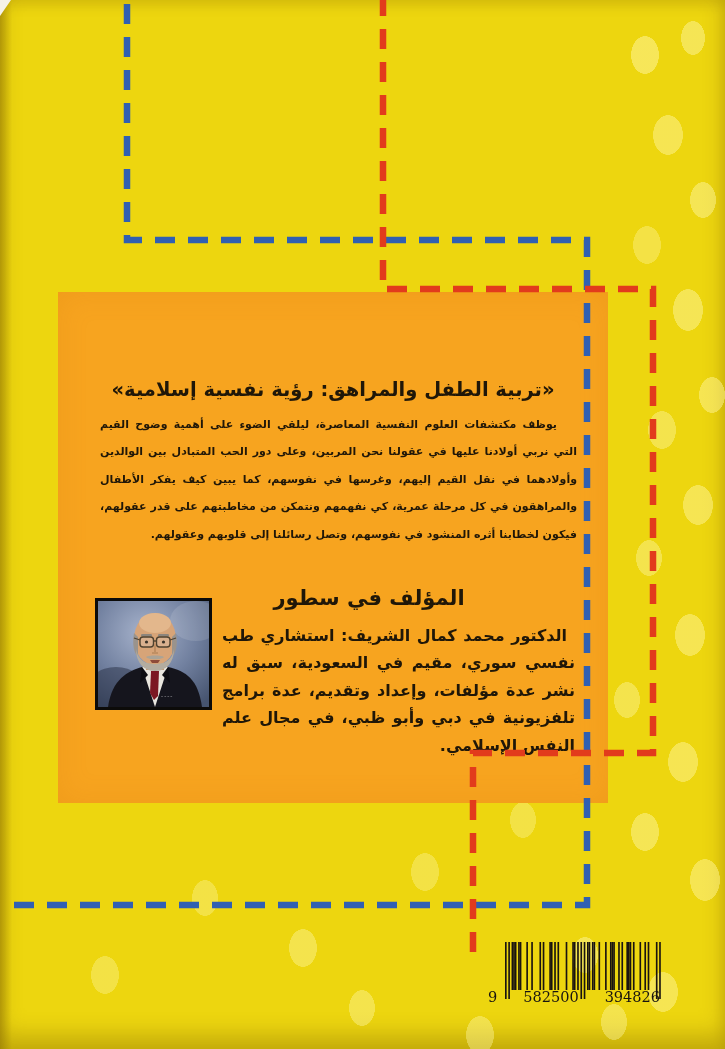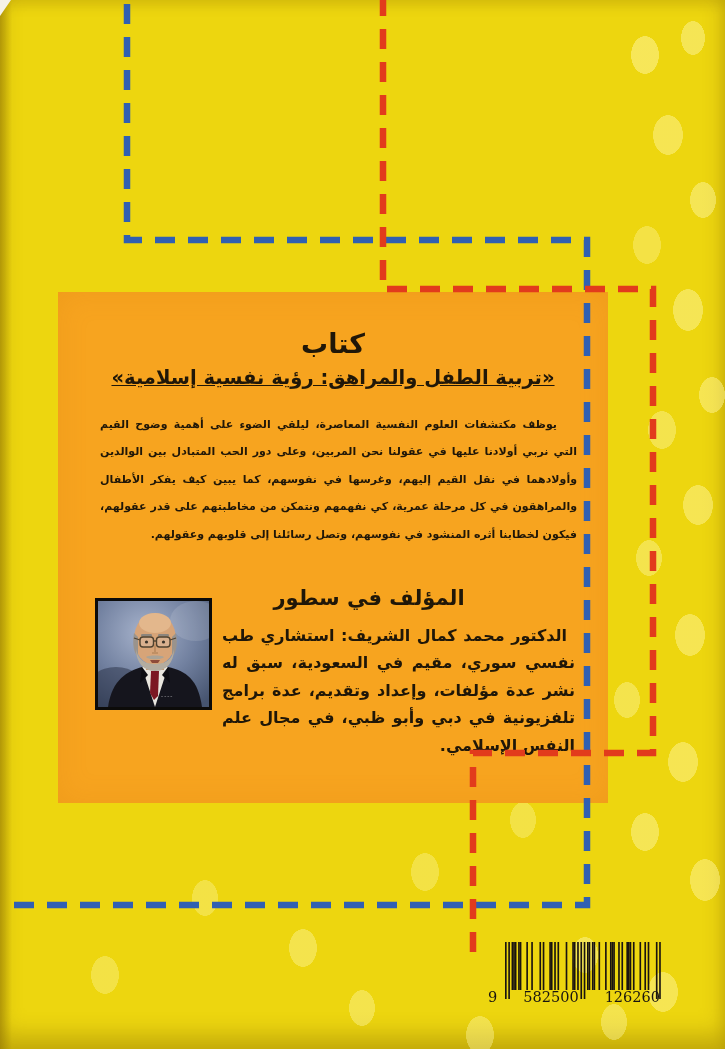--- a/index.html
+++ b/index.html
@@ -56,22 +56,22 @@
   .panel{
     position:absolute; left:58px; top:292px; width:550px; height:511px;
     background:var(--panel);
     box-shadow:inset 0 0 30px rgba(200,110,0,.15);
   }
   .panel .book-word{
     position:absolute; top:36px; left:0; width:100%; text-align:center;
     font-size:27px; font-weight:bold; letter-spacing:0;
   }
   .panel .book-title{
-    position:absolute; top:74px; left:0; width:100%; text-align:center;
-    font-size:19.5px; font-weight:bold;text-decoration:underline;
+    position:absolute; top:86px; left:0; width:100%; text-align:center;
+    font-size:19.5px; font-weight:bold;
   }
   .panel .desc{
     position:absolute; top:108px; left:42px; width:477px;
     direction:rtl; text-align:justify; text-indent:20px;
     font-size:11px; font-weight:bold; line-height:27.4px;
   }
   .panel .author-heading{
     position:absolute; top:294px; left:0; width:100%; text-align:center;
     font-size:21px; font-weight:bold;padding-left:36px;
   }
@@ -103,21 +103,20 @@
 </head>
 <body>
 
 <div class="cover">
 
   <div class="dots"></div>
   <div class="spine-shade"></div>
   <div class="corner-notch"></div>
 
   <div class="panel">
-    <div class="book-word" dir="rtl">كتاب</div>
     <div class="book-title" dir="rtl">«تربية الطفل والمراهق: رؤية نفسية إسلامية»</div>
     <p class="desc">يوظف مكتشفات العلوم النفسية المعاصرة، ليلقي الضوء على أهمية وضوح القيم التي نربي أولادنا عليها في عقولنا نحن المربين، وعلى دور الحب المتبادل بين الوالدين وأولادهما في نقل القيم إليهم، وغرسها في نفوسهم، كما يبين كيف يفكر الأطفال والمراهقون في كل مرحلة عمرية، كي نفهمهم ونتمكن من مخاطبتهم على قدر عقولهم، فيكون لخطابنا أثره المنشود في نفوسهم، وتصل رسائلنا إلى قلوبهم وعقولهم.</p>
 
     <div class="author-heading" dir="rtl">المؤلف في سطور</div>
 
     <div class="bio-wrap">
       <span class="photo-frame">
         <svg width="111" height="106" viewBox="0 0 111 106">
           <defs>
             <radialGradient id="pbg" cx="42%" cy="30%" r="85%">
@@ -213,17 +212,17 @@
         <rect x="127.92" y="2" width="1.64" height="48" fill="#1a1410"></rect>
         <rect x="134.48" y="2" width="1.64" height="48" fill="#1a1410"></rect>
         <rect x="139.40" y="2" width="1.64" height="48" fill="#1a1410"></rect>
         <rect x="142.68" y="2" width="1.64" height="48" fill="#1a1410"></rect>
         <rect x="150.88" y="2" width="1.64" height="57" fill="#1a1410"></rect>
         <rect x="154.16" y="2" width="1.64" height="57" fill="#1a1410"></rect>
       </svg>
     <div class="barcode-number">
       <span>9</span>
       <span>582500</span>
-      <span>126260</span>
+      <span>394826</span>
     </div>
   </div>
 
 </div>
 
 </body></html>

